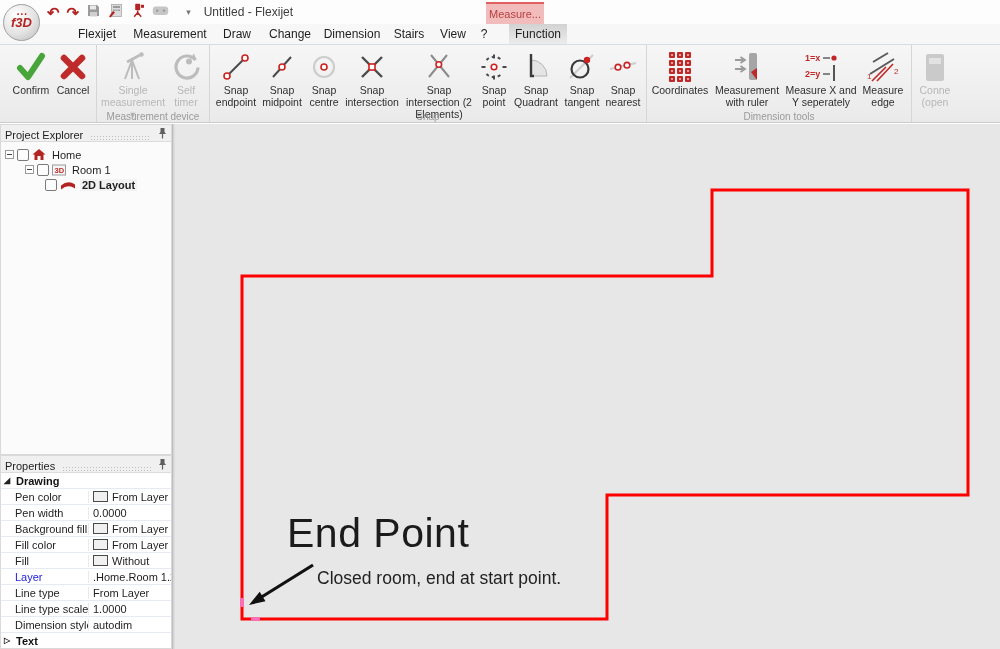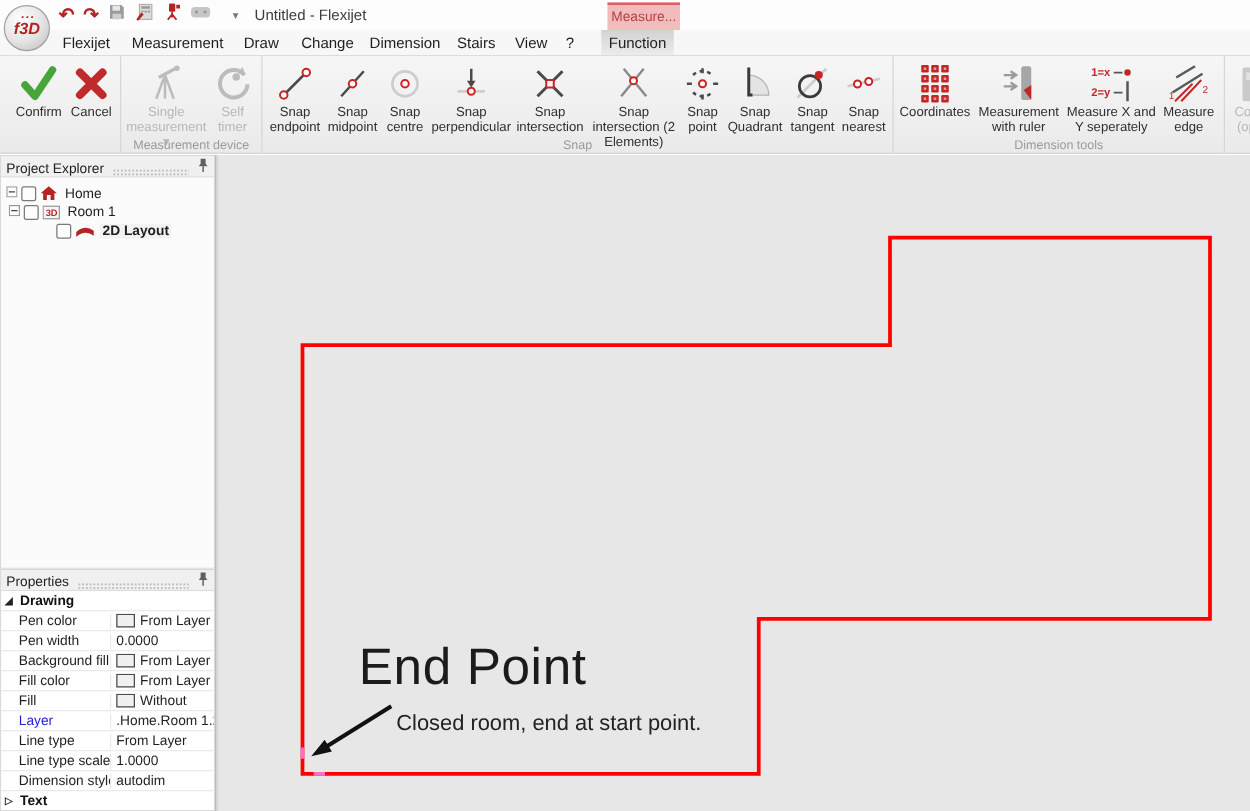--- a/index.html
+++ b/index.html
@@ -14,21 +14,21 @@
   .caret { font-size:9px; color:#777; margin-left:10px; }
 
   .logo { position:absolute; left:3px; top:4px; width:37px; height:37px; border-radius:50%;
           background:radial-gradient(circle at 35% 30%, #ffffff, #e3e3e3 55%, #b9b9b9);
           border:1px solid #a0a0a0; z-index:6; display:flex; align-items:center; justify-content:center; }
   .logo-inner { color:#b32424; font-style:italic; font-weight:bold; font-size:13px; position:relative; }
   .logo-dots { position:absolute; top:-9px; left:6px; font-size:10px; color:#b32424; letter-spacing:1px; }
 
   
   .tabs-row { position:absolute; top:24px; left:0; right:0; height:21px; background:#f7f7f7;
-              border-bottom:1px solid #d7dde6; display:flex; padding-left:39px; }
+              border-bottom:1px solid #d7dde6; display:flex; padding-left:67px; }
   .tab { font-size:12px; color:#1e1e1e; display:flex; align-items:center; justify-content:center; cursor:default; }
   .tab.active { background:linear-gradient(#d2d2d2,#ececec); }
   .contextual-tab { position:absolute; left:486px; top:2px; width:58px; height:22px; z-index:5;
                     background:#f2bcbc; border-top:2px solid #e06060; color:#b84040; font-size:11px;
                     display:flex; align-items:center; justify-content:center; }
 
   
   .ribbon { position:absolute; top:45px; left:0; right:0; height:78px;
             background:linear-gradient(#f6f6f6,#eaeaea); border-bottom:1px solid #cccccc;
             display:flex; padding-left:6px; }
@@ -201,31 +201,20 @@
       </div>
       <div class="rbtn" style="width:38px">
         <span class="ricon">
             <svg width="34" height="34">
               <circle cx="17" cy="17" r="10" fill="none" stroke="#cdcdcd" stroke-width="2.2"></circle>
               <circle cx="17" cy="17" r="3" fill="#fff" stroke="#c22" stroke-width="1.6"></circle>
             </svg>
           </span>
         <span>Snap centre</span>
       </div>
-      <div class="rbtn" style="width:68px">
-        <span class="ricon">
-            <svg width="34" height="34">
-              <line x1="6" y1="23" x2="28" y2="23" stroke="#cdcdcd" stroke-width="2.2"></line>
-              <line x1="17" y1="5" x2="17" y2="15" stroke="#4a4a4a" stroke-width="2"></line>
-              <path d="M17 20 l-3.5 -5.5 h7 Z" fill="#4a4a4a"></path>
-              <circle cx="17" cy="23" r="2.8" fill="#fff" stroke="#c22" stroke-width="1.6"></circle>
-            </svg>
-          </span>
-        <span>Snap perpendicular</span>
-      </div>
       <div class="rbtn" style="width:58px">
         <span class="ricon">
             <svg width="34" height="34">
               <path d="M7 7 L27 27 M27 7 L7 27" stroke="#4a4a4a" stroke-width="2.4"></path>
               <rect x="14" y="14" width="6" height="6" fill="#fff" stroke="#c22" stroke-width="1.6"></rect>
             </svg>
           </span>
         <span>Snap intersection</span>
       </div>
       <div class="rbtn" style="width:76px">
@@ -387,21 +376,21 @@
                   <line x1="2" y1="4.5" x2="7" y2="4.5" stroke="#444"></line>
                 </svg></span>
             <span class="checkbox"></span>
             <span class="ticon">
                 <svg width="14" height="13">
                   <path d="M7 1 L13.5 6.5 H11.5 V12 H8.5 V8 H5.5 V12 H2.5 V6.5 H0.5 Z" fill="#b32424"></path>
                 </svg>
               </span>
             <span class="tlabel">Home</span>
           </div>
-          <div class="tree-row" style="padding-left:6px">
+          <div class="tree-row" style="padding-left:24px">
             <span class="expander"><svg width="9" height="9">
                   <rect x="0.5" y="0.5" width="8" height="8" fill="#fff" stroke="#9a9a9a"></rect>
                   <line x1="2" y1="4.5" x2="7" y2="4.5" stroke="#444"></line>
                 </svg></span>
             <span class="checkbox"></span>
             <span class="ticon">
                 <svg width="14" height="12">
                   <rect x="0.5" y="1" width="13" height="10" fill="#f5f5f5" stroke="#9a9a9a"></rect>
                   <text x="2.5" y="9" font-size="7.5" font-weight="bold" fill="#c02828">3D</text>
                 </svg>

